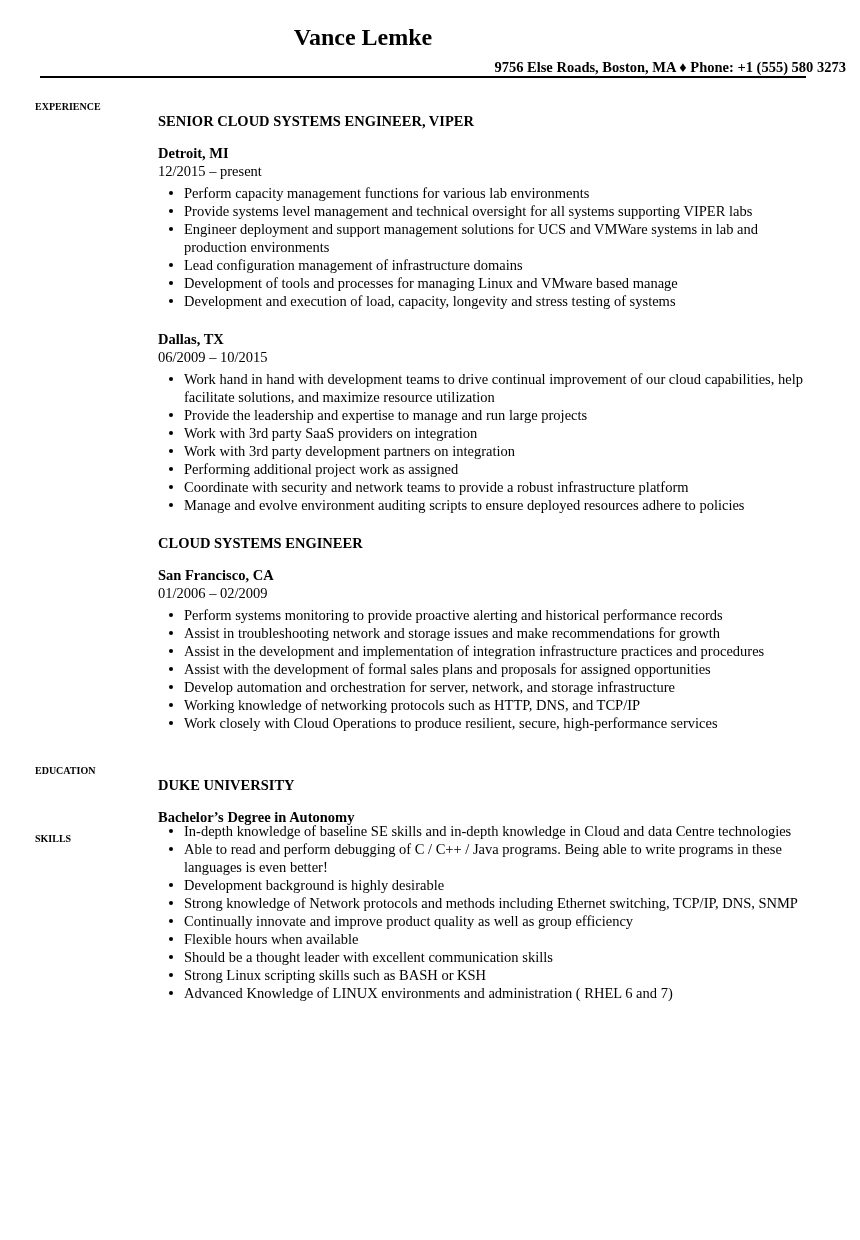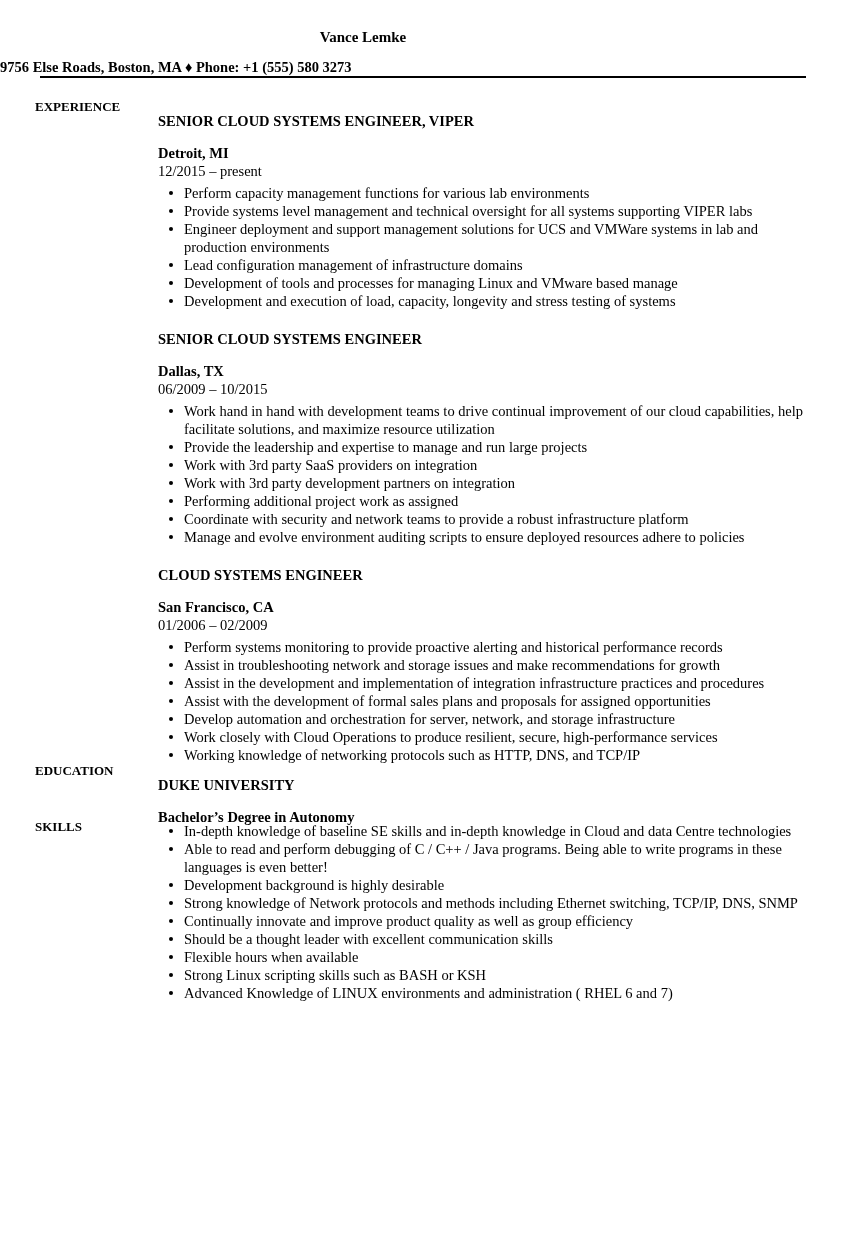--- a/index.html
+++ b/index.html
@@ -4,32 +4,32 @@
 <style>
   html, body { margin: 0; padding: 0; background: #ffffff; }
   body {
     width: 860px; height: 1240px; position: relative; overflow: hidden;
     font-family: "Liberation Serif", "DejaVu Serif", serif;
     color: #000; font-size: 14.5px; line-height: 18px;
   }
   .header { position: absolute; left: 0; top: 0; width: 860px; }
   .name {
     position: absolute; top: 25px; left: 0; width: 726px; text-align: center;
-    font-weight: bold; font-size: 15px; line-height: 24px;
+    font-weight: bold; font-size: 24px; line-height: 24px;
   }
   .contact {
-    position: absolute; top: 58px; left: 0; width: 846px; text-align: left;
+    position: absolute; top: 58px; left: 0; width: 846px; text-align: right;
     font-weight: bold; font-size: 14.5px; line-height: 18px;
   }
   .rule {
     position: absolute; top: 76px; left: 40px; width: 766px; height: 2px; background: #000;
   }
   .section { position: absolute; left: 0; width: 860px; }
   .section-label {
-    position: absolute; left: 35px; font-weight: bold; font-size: 13px; line-height: 18px;
+    position: absolute; left: 35px; font-weight: bold; font-size: 10px; line-height: 18px;
   }
   .section-body { position: absolute; left: 158px; width: 650px; }
   .job { margin-bottom: 20px; }
   .job-title, .job-loc, .edu-school, .edu-degree { font-weight: bold; margin-top: 14px; }
   ul { margin: 4px; padding: 0; list-style: none; }
   li { position: relative; padding-left: 22px; }
   li::before {
     content: "";
     position: absolute; left: 7px; top: 7px;
     width: 4px; height: 4px; background: #000; border-radius: 50%;
@@ -56,21 +56,20 @@
         <li>Perform capacity management functions for various lab environments</li>
         <li>Provide systems level management and technical oversight for all systems supporting VIPER labs</li>
         <li>Engineer deployment and support management solutions for UCS and VMWare systems in lab and production environments</li>
         <li>Lead configuration management of infrastructure domains</li>
         <li>Development of tools and processes for managing Linux and VMware based manage</li>
         <li>Development and execution of load, capacity, longevity and stress testing of systems</li>
       </ul>
     </div>
 
     <div class="job">
-      <div class="job-title">SENIOR CLOUD SYSTEMS ENGINEER</div>
       <div class="job-loc">Dallas, TX</div>
       <div class="job-dates">06/2009 – 10/2015</div>
       <ul>
         <li>Work hand in hand with development teams to drive continual improvement of our cloud capabilities, help facilitate solutions, and maximize resource utilization</li>
         <li>Provide the leadership and expertise to manage and run large projects</li>
         <li>Work with 3rd party SaaS providers on integration</li>
         <li>Work with 3rd party development partners on integration</li>
         <li>Performing additional project work as assigned</li>
         <li>Coordinate with security and network teams to provide a robust infrastructure platform</li>
         <li>Manage and evolve environment auditing scripts to ensure deployed resources adhere to policies</li>
@@ -80,44 +79,44 @@
     <div class="job">
       <div class="job-title">CLOUD SYSTEMS ENGINEER</div>
       <div class="job-loc">San Francisco, CA</div>
       <div class="job-dates">01/2006 – 02/2009</div>
       <ul>
         <li>Perform systems monitoring to provide proactive alerting and historical performance records</li>
         <li>Assist in troubleshooting network and storage issues and make recommendations for growth</li>
         <li>Assist in the development and implementation of integration infrastructure practices and procedures</li>
         <li>Assist with the development of formal sales plans and proposals for assigned opportunities</li>
         <li>Develop automation and orchestration for server, network, and storage infrastructure</li>
+        <li>Working knowledge of networking protocols such as HTTP, DNS, and TCP/IP</li>
         <li>Work closely with Cloud Operations to produce resilient, secure, high-performance services</li>
-        <li>Working knowledge of networking protocols such as HTTP, DNS, and TCP/IP</li>
       </ul>
     </div>
 
   </div>
 </div>
 
 <div class="section" style="top:762px;">
   <div class="section-label" style="top:0;">EDUCATION</div>
   <div class="section-body">
     <div class="edu-school">DUKE UNIVERSITY</div>
     <div class="edu-degree">Bachelor’s Degree in Autonomy</div>
   </div>
 </div>
 
 <div class="section" style="top:818px;">
-  <div class="section-label" style="top:0;">SKILLS</div>
+  <div class="section-label" style="top:12px;">SKILLS</div>
   <div class="section-body">
     <ul>
       <li>In-depth knowledge of baseline SE skills and in-depth knowledge in Cloud and data Centre technologies</li>
       <li>Able to read and perform debugging of C / C++ / Java programs. Being able to write programs in these languages is even better!</li>
       <li>Development background is highly desirable</li>
       <li>Strong knowledge of Network protocols and methods including Ethernet switching, TCP/IP, DNS, SNMP</li>
       <li>Continually innovate and improve product quality as well as group efficiency</li>
+      <li>Flexible hours when available</li>
       <li>Should be a thought leader with excellent communication skills</li>
-      <li>Flexible hours when available</li>
       <li>Strong Linux scripting skills such as BASH or KSH</li>
       <li>Advanced Knowledge of LINUX environments and administration ( RHEL 6 and 7)</li>
     </ul>
   </div>
 </div>
 
 </body></html>

